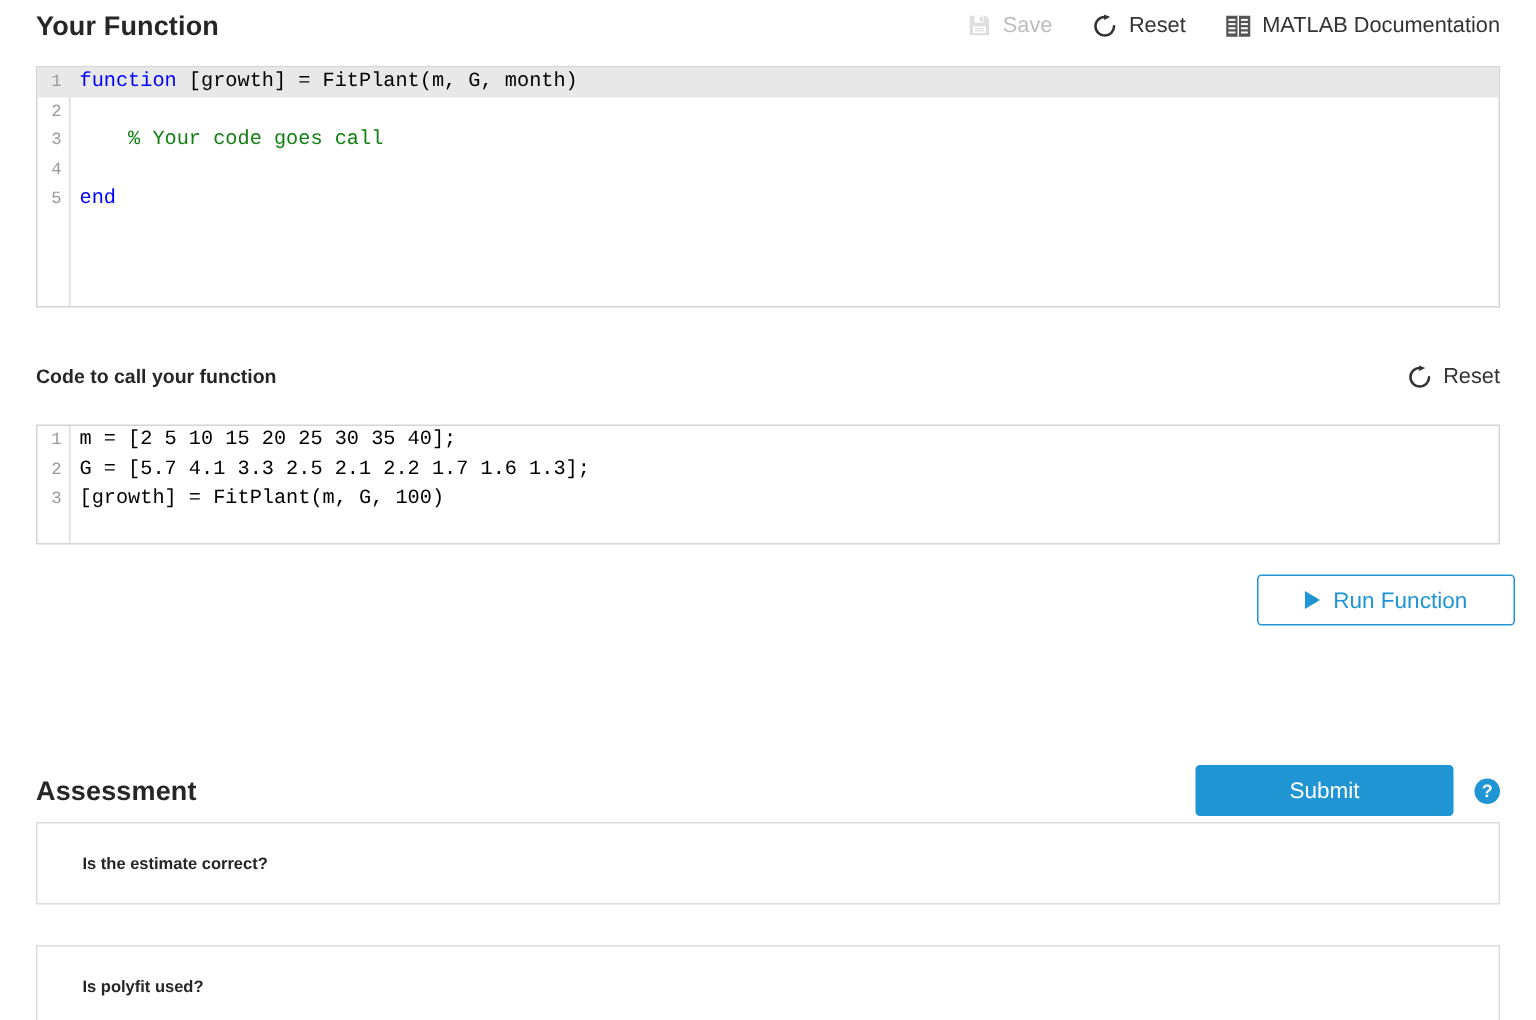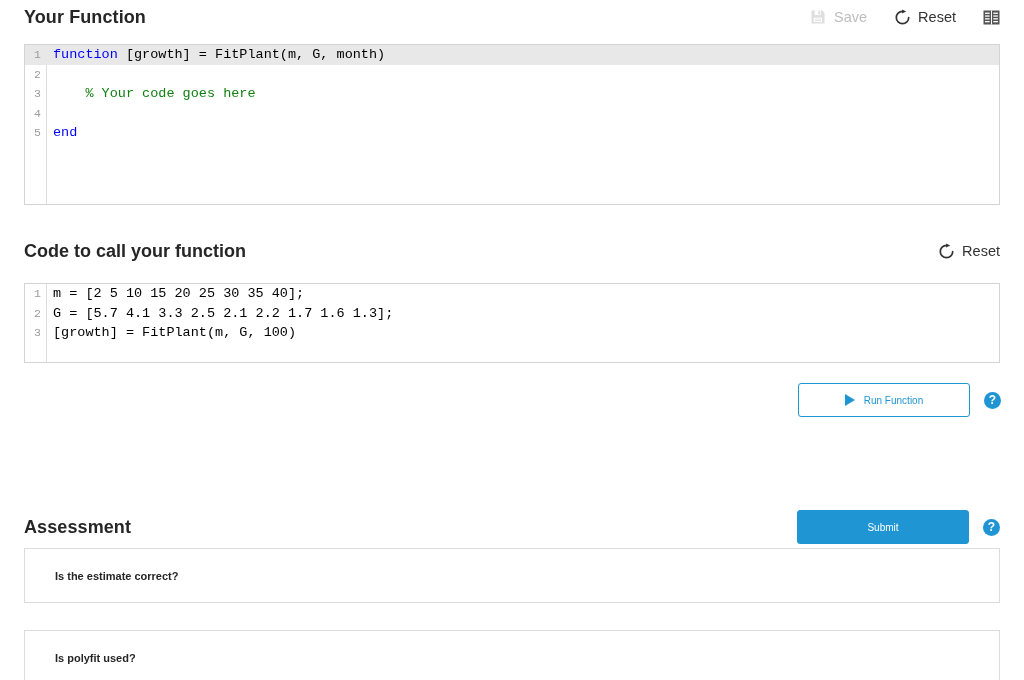--- a/index.html
+++ b/index.html
@@ -32,21 +32,21 @@
     justify-content: space-between;
   }
   .section-title {
     font-size: 18px;
     font-weight: bold;
     color: #262626;
     letter-spacing: 0.1px;
     line-height: 22px;
   }
   .sub-title {
-    font-size: 18px;
+    font-size: 13px;
     font-weight: bold;
     color: #262626;
     line-height: 18px;
   }
 
   .toolbar {
     display: flex;
     gap: 26px;
   }
   .tool-btn {
@@ -135,23 +135,24 @@
   }
   .btn {
     box-sizing: border-box;
     display: inline-flex;
     align-items: center;
     justify-content: center;
     gap: 9px;
     width: 172px;
     height: 34px;
     border-radius: 3px;
-    font-size: 10px;
+    font-size: 15px;
     font-family: "Liberation Sans", sans-serif;
     cursor: pointer;
+    margin-left: 40px;
   }
   .btn-outline {
     background: #ffffff;
     border: 1px solid #1f95d4;
     color: #1f95d4;
   }
   .btn-primary {
     background: #1f95d4;
     border: 1px solid #1f95d4;
     color: #ffffff;
@@ -239,40 +240,41 @@
             <rect x="2" y="2.6" width="4.6" height="1.3" fill="#ffffff"></rect>
             <rect x="2" y="5.4" width="4.6" height="1.3" fill="#ffffff"></rect>
             <rect x="2" y="8.2" width="4.6" height="1.3" fill="#ffffff"></rect>
             <rect x="2" y="11" width="4.6" height="1.3" fill="#ffffff"></rect>
             <rect x="10.3" y="2.6" width="4.6" height="1.3" fill="#ffffff"></rect>
             <rect x="10.3" y="5.4" width="4.6" height="1.3" fill="#ffffff"></rect>
             <rect x="10.3" y="8.2" width="4.6" height="1.3" fill="#ffffff"></rect>
             <rect x="10.3" y="11" width="4.6" height="1.3" fill="#ffffff"></rect>
           </svg>
         </span>
+        <span>MATLAB Documentation</span>
       </button>
 
     </div>
   </div>
 
   <div class="code-box" style="left:24px; top:44px; width:976px; height:161px;">
     <div class="code-inner">
       <div class="gutter-rule"></div>
       <div id="fn-lines">
           <div class="code-line active">
             <span class="ln">1</span>
             <span class="ltxt"><span class="kw">function</span><span> [growth] = FitPlant(m, G, month)</span></span>
           </div>
           <div class="code-line">
             <span class="ln">2</span>
             <span class="ltxt"><span></span></span>
           </div>
           <div class="code-line">
             <span class="ln">3</span>
-            <span class="ltxt"><span class="cm">    % Your code goes here</span></span>
+            <span class="ltxt"><span class="cm">    % Your code goes call</span></span>
           </div>
           <div class="code-line">
             <span class="ln">4</span>
             <span class="ltxt"><span></span></span>
           </div>
           <div class="code-line">
             <span class="ln">5</span>
             <span class="ltxt"><span class="kw">end</span></span>
           </div>
         </div>

